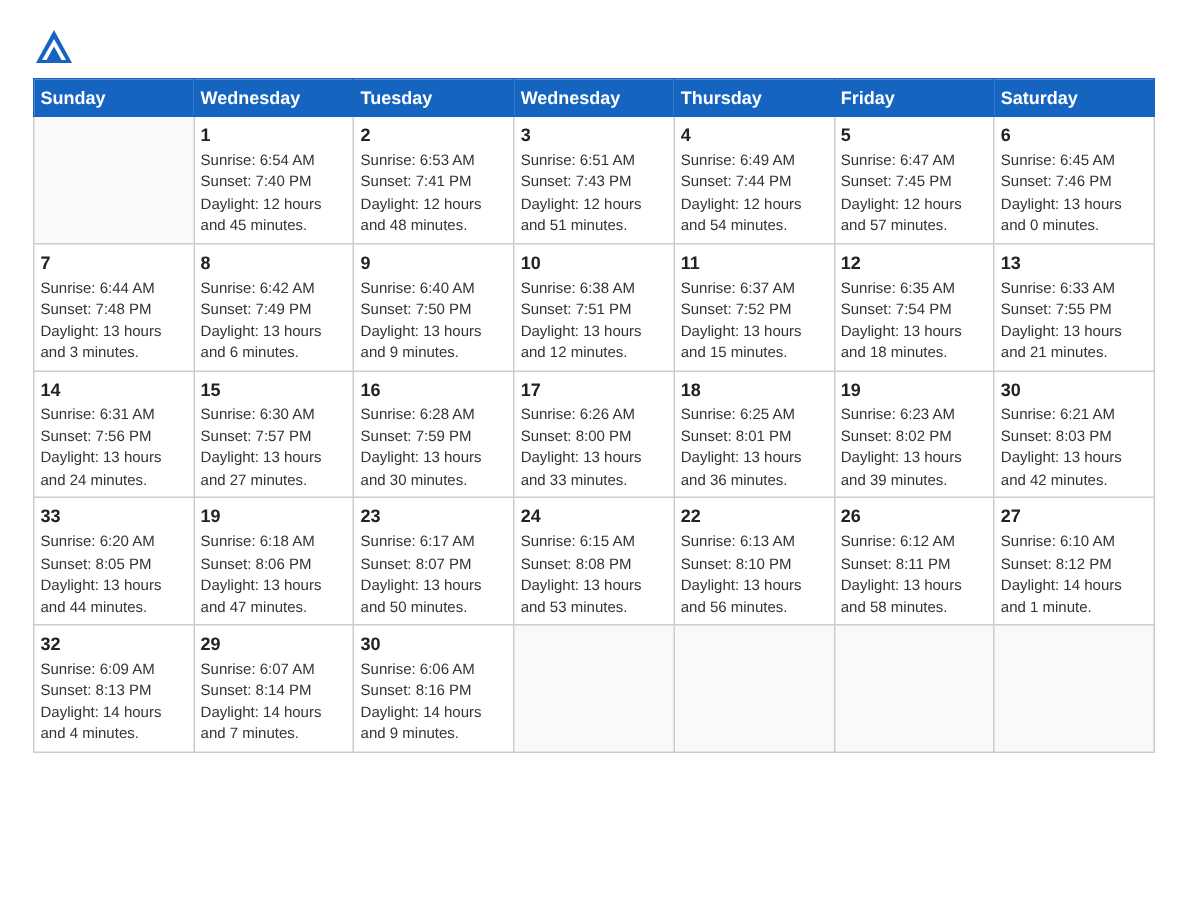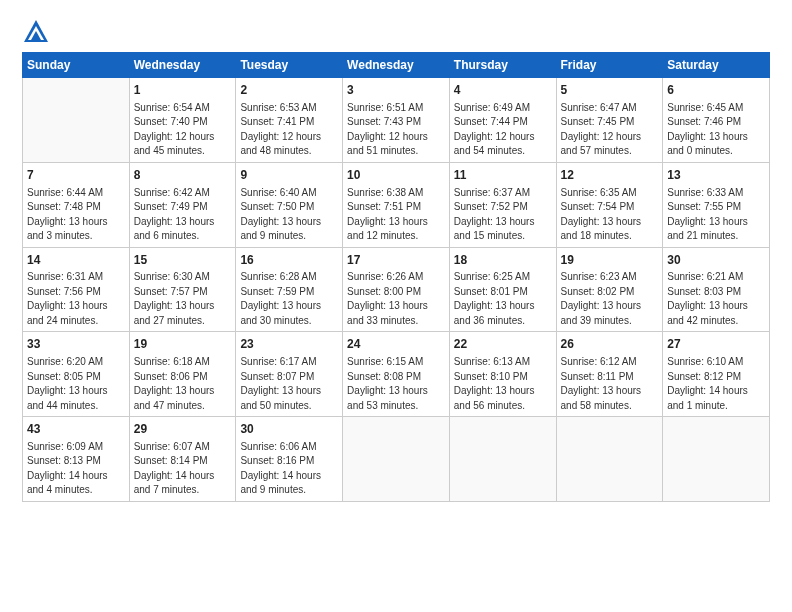--- a/index.html
+++ b/index.html
@@ -243,21 +243,21 @@
             <span class="day-number">26</span>
             <div class="day-info">Sunrise: 6:12 AM<br>Sunset: 8:11 PM<br>Daylight: 13 hours<br>and 58 minutes.</div>
           </td>
           <td>
             <span class="day-number">27</span>
             <div class="day-info">Sunrise: 6:10 AM<br>Sunset: 8:12 PM<br>Daylight: 14 hours<br>and 1 minute.</div>
           </td>
         </tr>
         <tr>
           <td>
-            <span class="day-number">43</span>
+            <span class="day-number">32</span>
             <div class="day-info">Sunrise: 6:09 AM<br>Sunset: 8:13 PM<br>Daylight: 14 hours<br>and 4 minutes.</div>
           </td>
           <td>
             <span class="day-number">29</span>
             <div class="day-info">Sunrise: 6:07 AM<br>Sunset: 8:14 PM<br>Daylight: 14 hours<br>and 7 minutes.</div>
           </td>
           <td>
             <span class="day-number">30</span>
             <div class="day-info">Sunrise: 6:06 AM<br>Sunset: 8:16 PM<br>Daylight: 14 hours<br>and 9 minutes.</div>
           </td>

